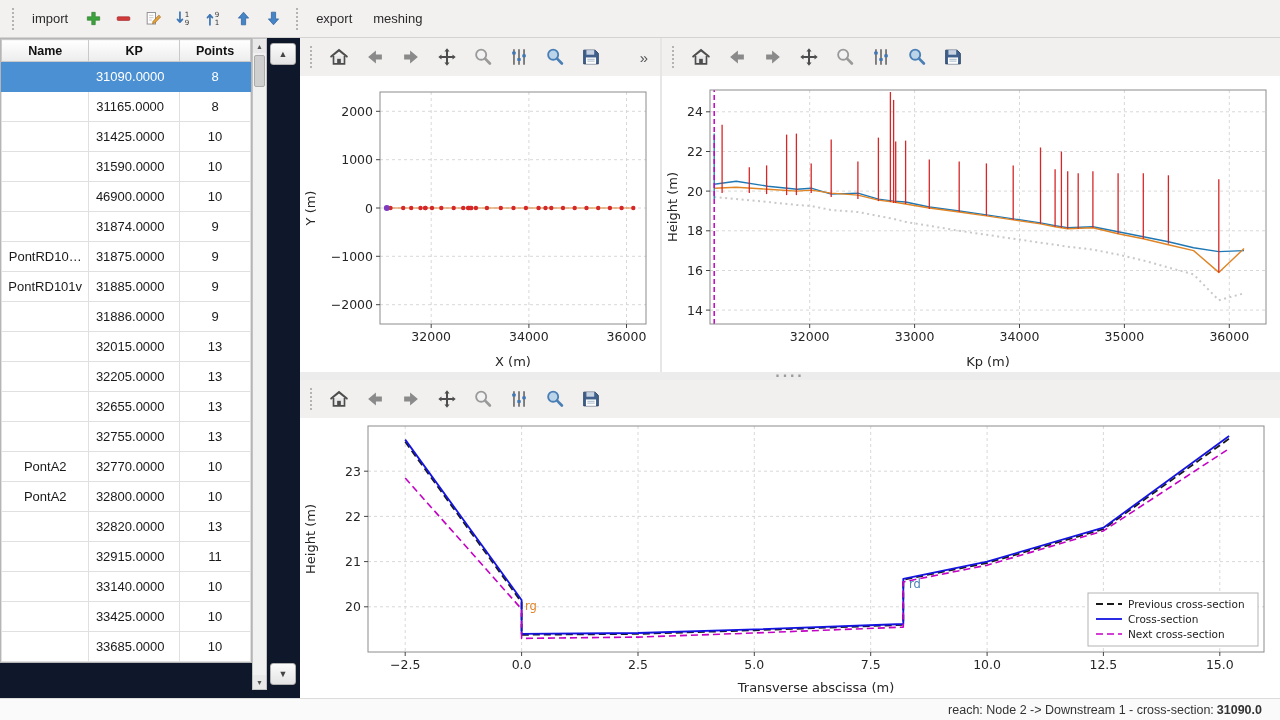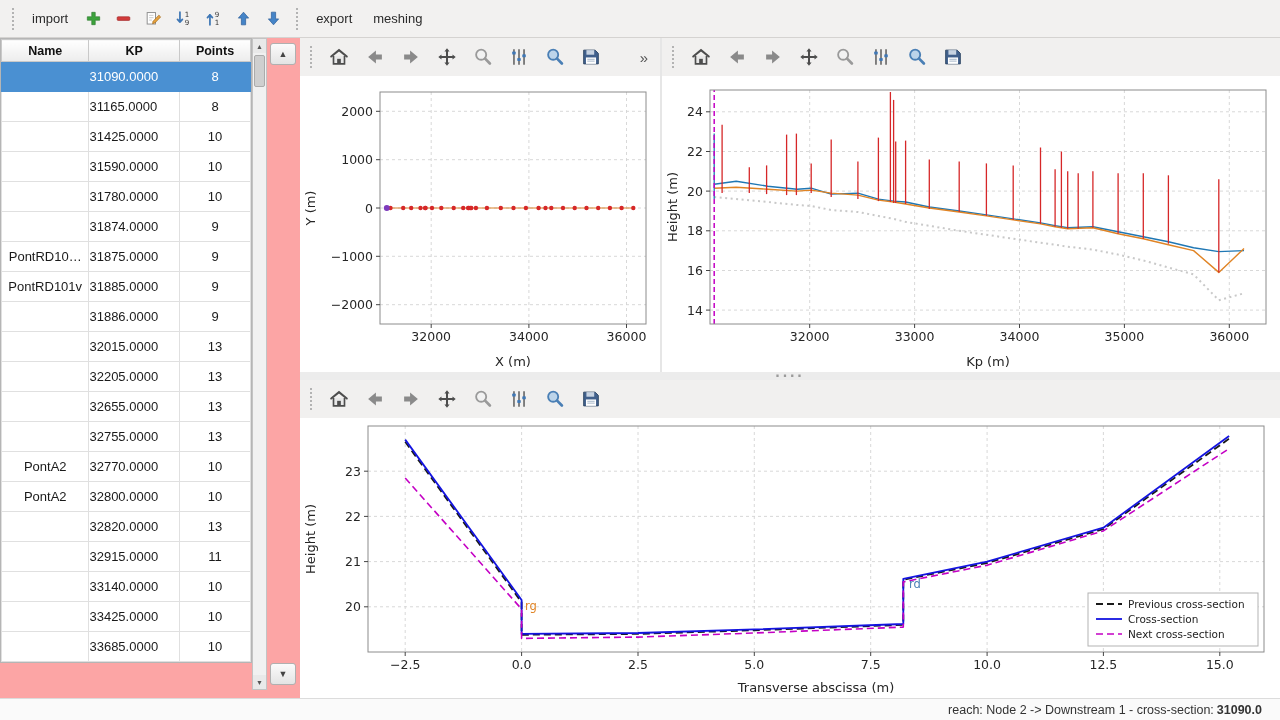--- a/index.html
+++ b/index.html
@@ -14,29 +14,29 @@
              background:#f2f1f0; border-bottom:1px solid #d5d3d1; }
   .tlabel { font-size:13px; color:#2b2b2b; padding:5px 9px; border-radius:3px; }
   .tbtn { width:27px; height:27px; display:flex; align-items:center; justify-content:center; border-radius:3px; }
   .tbtn svg { width:19px; height:19px; }
   .grip { width:0; height:22px; border-left:2px dotted #b3b3b3; margin:0 6px; }
 
   
   .main { flex:1; display:flex; min-height:0; }
 
   
-  .left-panel { flex:0 0 300px; display:flex; align-items:flex-start; background:#fca5a5; padding-left:0; }
+  .left-panel { flex:0 0 300px; display:flex; align-items:flex-start; background:#0f172a; padding-left:0; }
   .table-wrap { width:252px; background:#fff; border:1px solid #b5b5b5; }
   table { border-collapse:collapse; table-layout:fixed; width:250px; }
   th { height:22px; font-weight:bold; font-size:12.5px; color:#111;
        background:linear-gradient(#ffffff,#ececec); border:1px solid #c9c9c9; }
   .c-name { width:85px; } .c-kp { width:88px; } .c-points { width:69px; }
   td { height:30px; font-size:13px; color:#1a1a1a; border:1px solid #e0e0e0; background:#fff; }
   td.name { text-align:center; overflow:hidden; white-space:nowrap; }
-  td.kp { text-align:left; padding-right:8px; }
+  td.kp { text-align:center; padding-right:8px; }
   td.points { text-align:center; }
   tr.selected td { background:#4a90d2; color:#fff; border-color:#4a90d2; }
 
   .vscroll { width:15px; height:652px; border:1px solid #c3c3c3; background:#f1f1f1;
              display:flex; flex-direction:column; align-items:center; }
   .scroll-btn { height:14px; width:100%; font-size:7px; color:#555; display:flex;
                 align-items:center; justify-content:center; background:#e9e9e9; }
   .scroll-thumb { width:11px; height:32px; background:#cfcfcf; border:1px solid #ababab; border-radius:2px; margin-top:2px; }
   .scroll-track { flex:1; }
 
@@ -155,21 +155,21 @@
                 <td class="kp">31425.0000</td>
                 <td class="points">10</td>
               </tr>
               <tr>
                 <td class="name"></td>
                 <td class="kp">31590.0000</td>
                 <td class="points">10</td>
               </tr>
               <tr>
                 <td class="name"></td>
-                <td class="kp">31780.0000</td>
+                <td class="kp">46900.0000</td>
                 <td class="points">10</td>
               </tr>
               <tr>
                 <td class="name"></td>
                 <td class="kp">31874.0000</td>
                 <td class="points">9</td>
               </tr>
               <tr>
                 <td class="name">PontRD10…</td>
                 <td class="kp">31875.0000</td>

